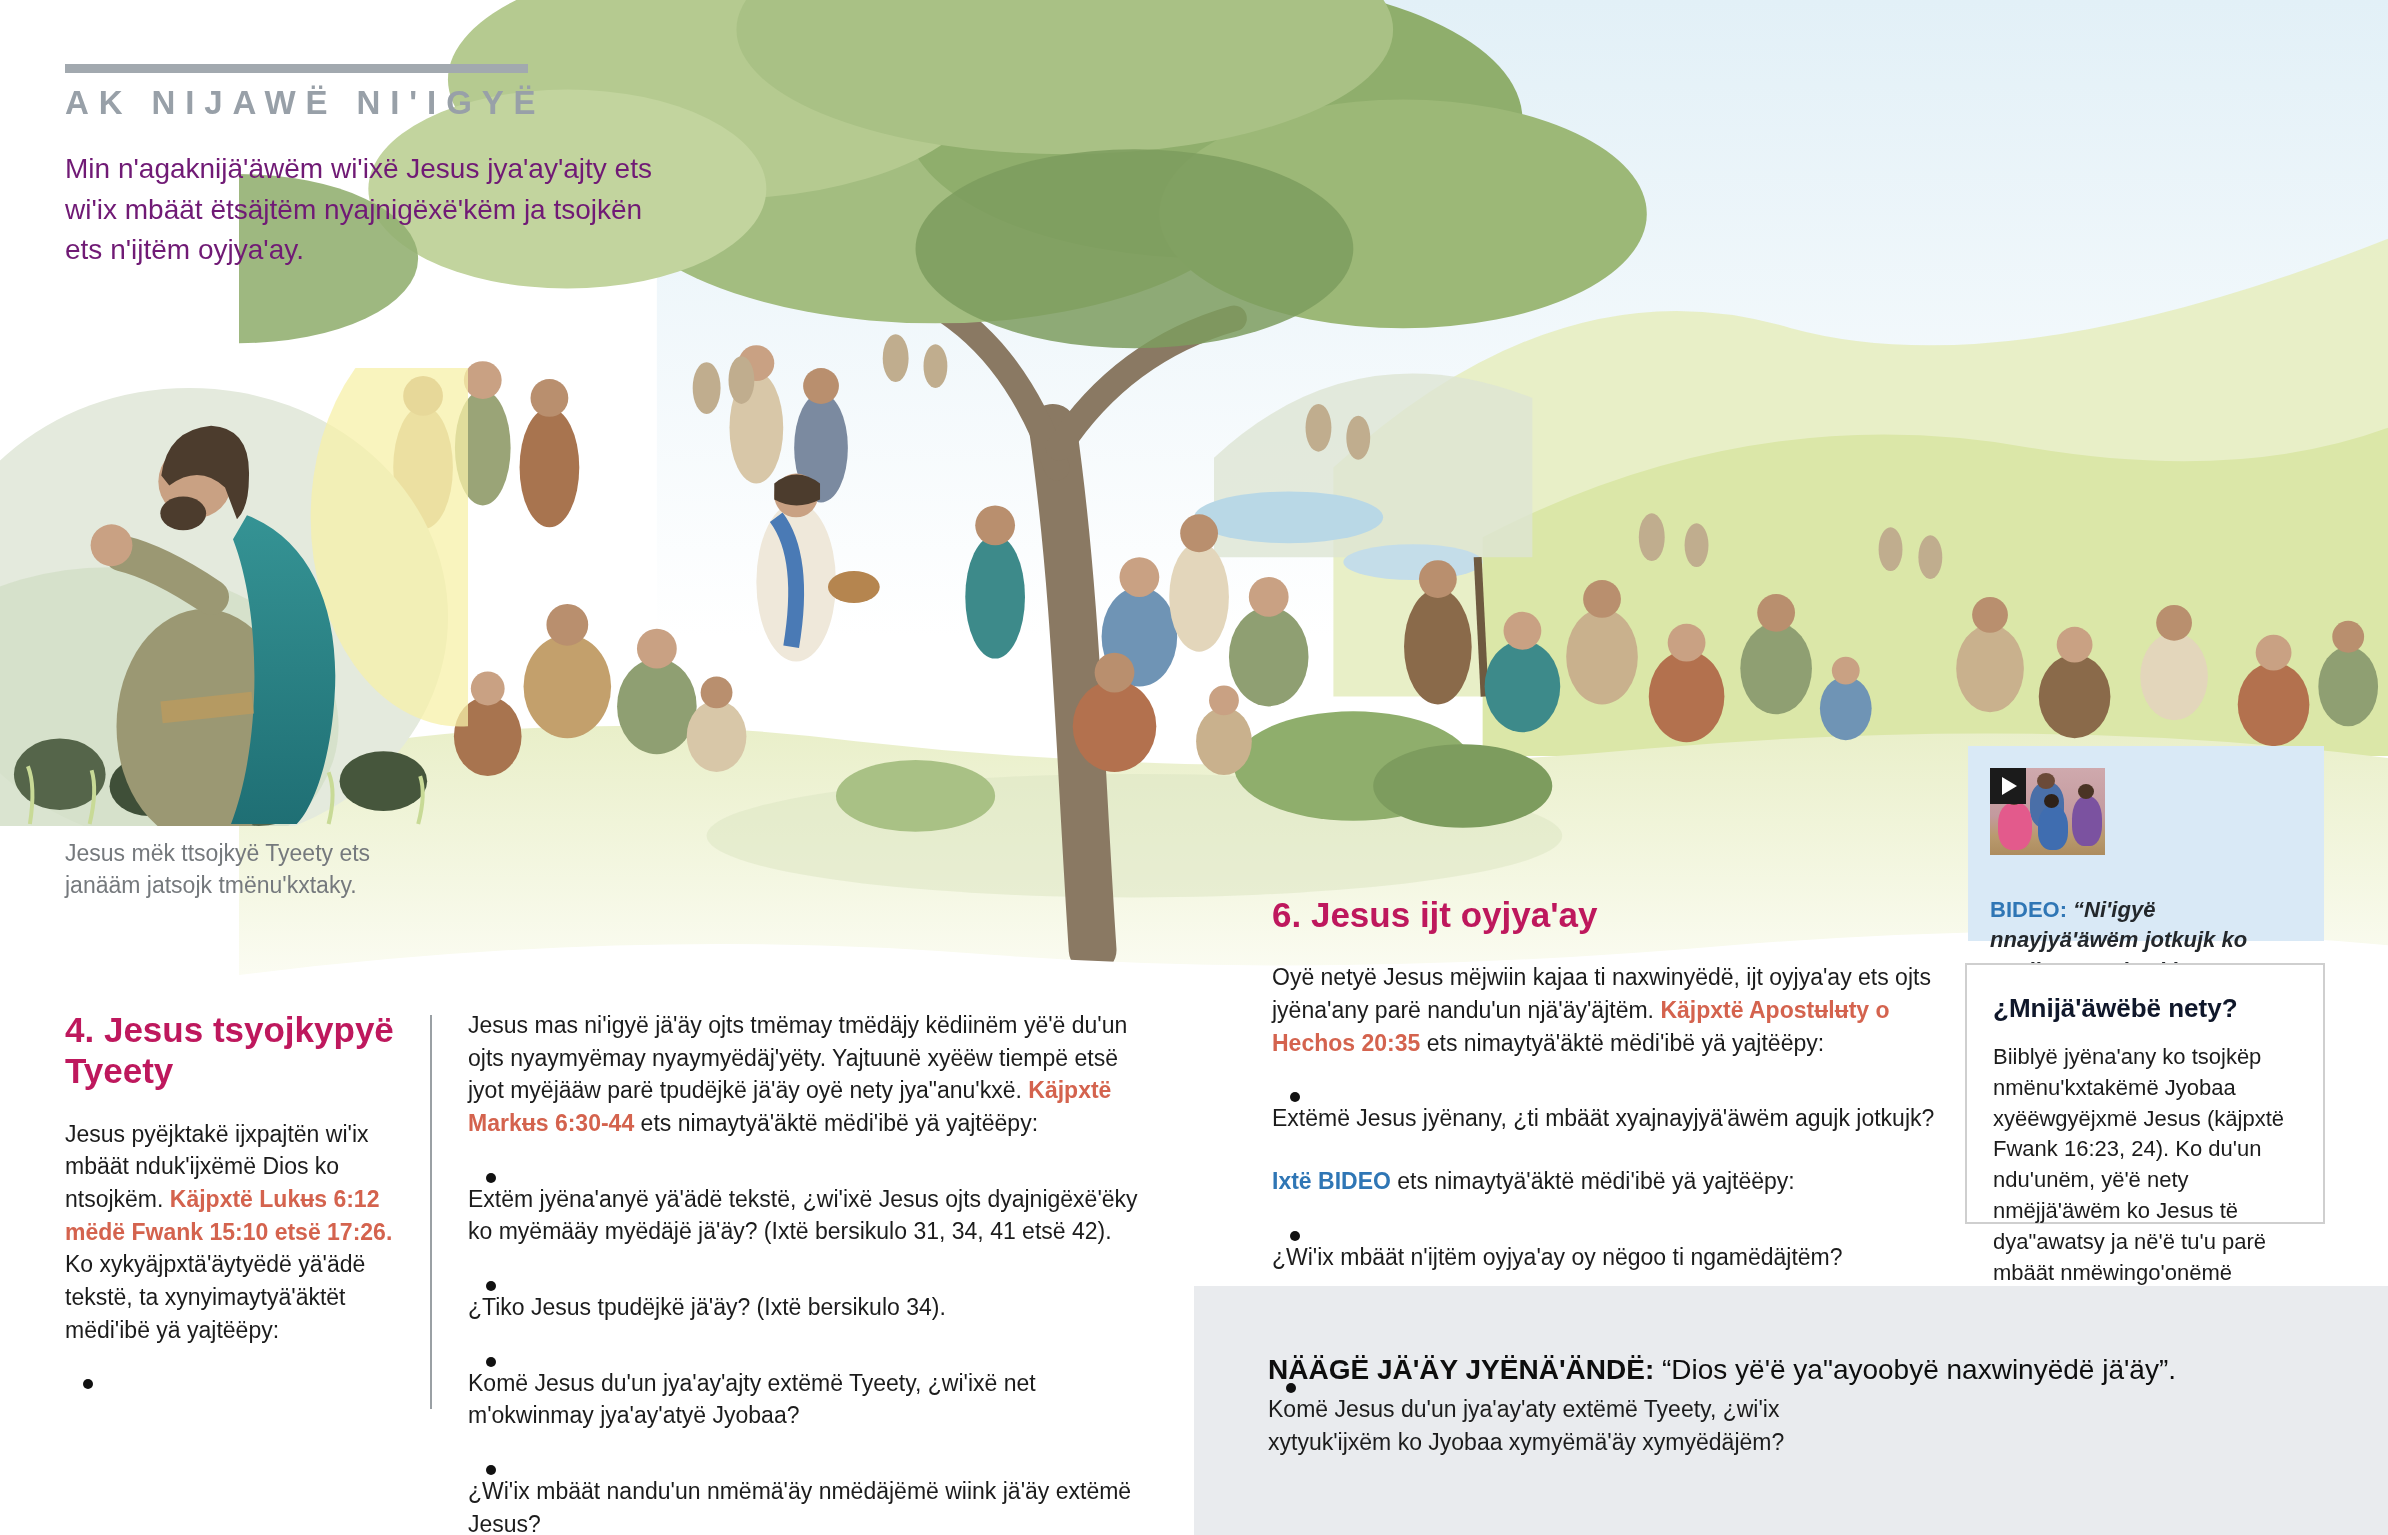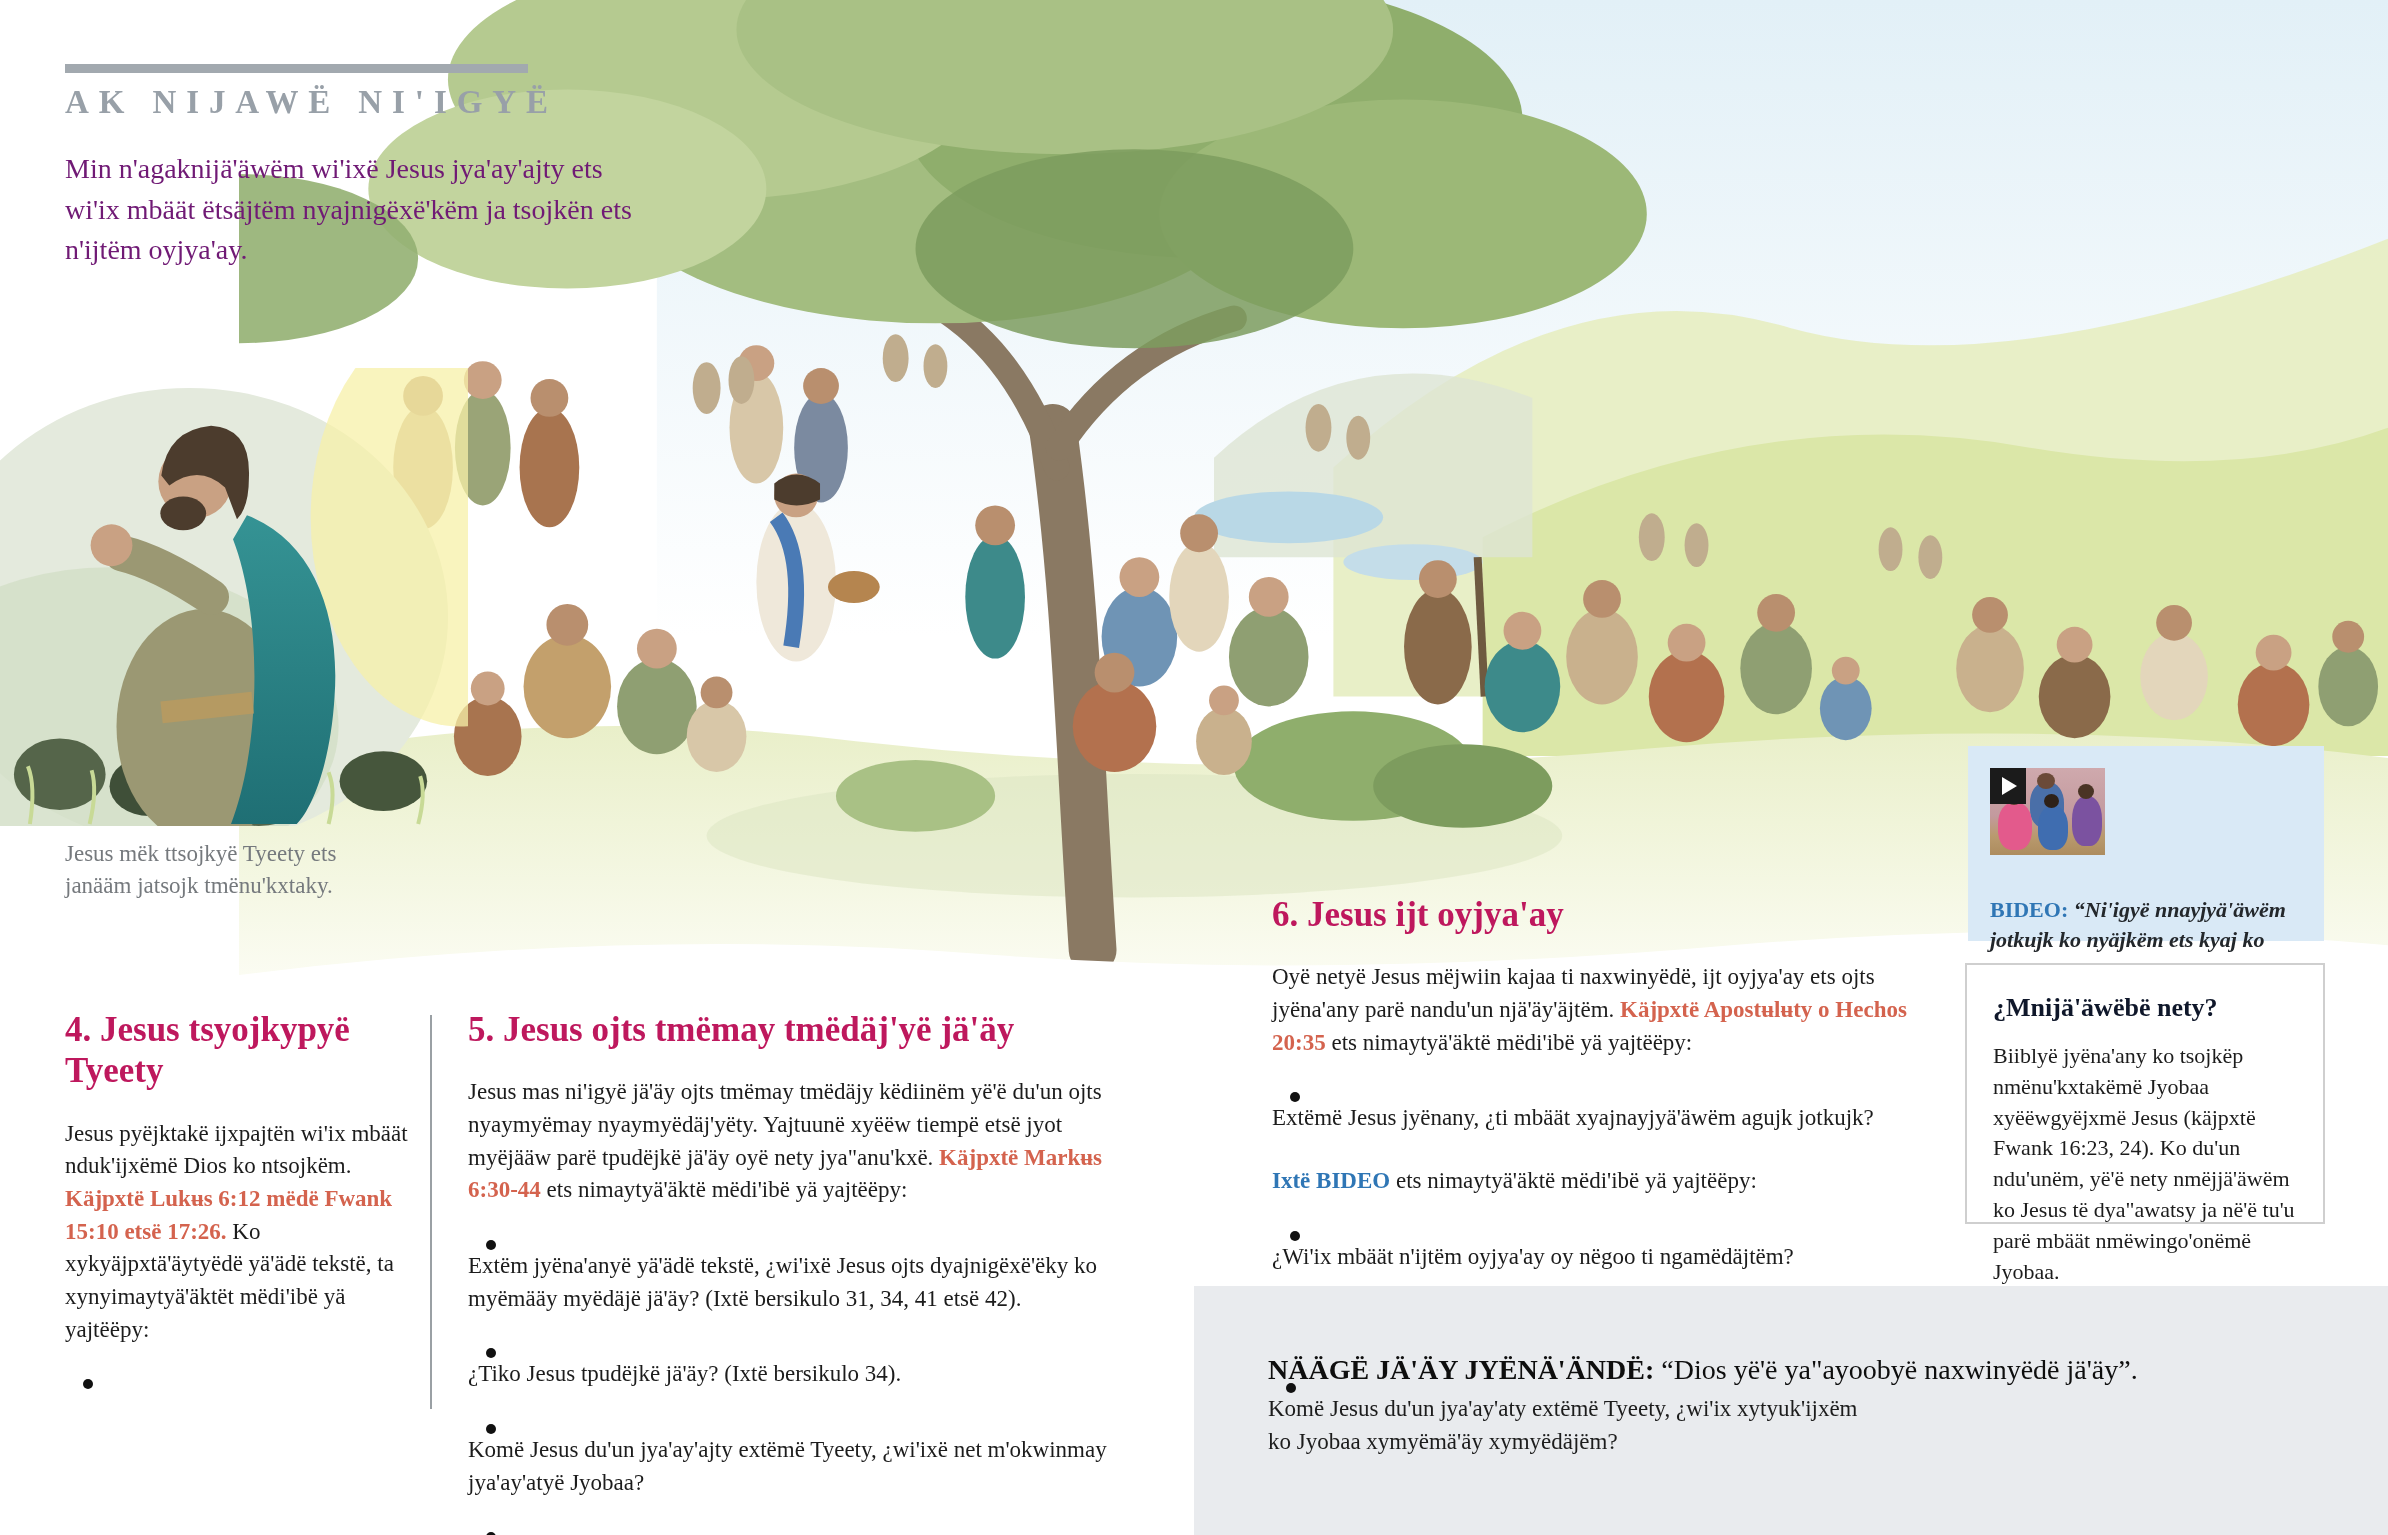--- a/index.html
+++ b/index.html
@@ -1,17 +1,17 @@
 <!DOCTYPE html>
 <html><head>
 <meta charset="utf-8">
 <style>
   html,body{margin:0;padding:0;background:#ffffff;}
   #page{position:relative;width:2388px;height:1535px;background:#ffffff;overflow:hidden;
-        font-family:Liberation Serif, serif;color:#1c1c1c;}
+        font-family:Liberation Sans, sans-serif;color:#1c1c1c;}
   .abs{position:absolute;}
   
   .kicker-bar{left:65px;top:64px;width:463px;height:9px;background:#a2a9af;}
   .kicker{left:65px;top:84px;font-size:33px;font-weight:700;letter-spacing:.30em;color:#98a0a8;white-space:nowrap;}
   .intro{left:65px;top:149px;width:587px;font-size:28px;line-height:1.45;color:#701a75;}
   .caption{left:65px;top:838px;width:338px;font-size:23px;line-height:1.38;color:#75797d;}
   
   .h-section{font-size:35px;line-height:1.18;font-weight:700;color:#be185d;margin:0 0 26px 0;}
   .body{font-size:23px;line-height:1.42;margin:0;}
   .ref{color:#d4634e;font-weight:700;cursor:pointer;}
@@ -281,21 +281,20 @@
     <h2 class="h-section">4. Jesus tsyojkypyë Tyeety</h2>
     <p class="body"><span>Jesus pyëjktakë ijxpajtën wi'ix mbäät nduk'ijxëmë Dios ko ntsojkëm. </span><span class="ref">Käjpxtë Lukʉs 6:12 mëdë Fwank 15:10 etsë 17:26.</span><span> Ko xykyäjpxtä'äytyëdë yä'ädë tekstë, ta xynyimaytyä'äktët mëdi'ibë yä yajtëëpy:</span></p>
     <div class="bullet">
       <span class="dot"></span>
     </div>
   </div>
 
   <div class="abs col-divider"></div>
 
   <div class="abs sec5">
-    <h2 class="h-section">5. Jesus ojts tmëmay tmëdäj'yë jä'äy</h2>
     <p class="body"><span>Jesus mas ni'igyë jä'äy ojts tmëmay tmëdäjy këdiinëm yë'ë du'un ojts nyaymyëmay nyaymyëdäj'yëty. Yajtuunë xyëëw tiempë etsë jyot myëjääw parë tpudëjkë jä'äy oyë nety jya"anu'kxë. </span><span class="ref">Käjpxtë Markʉs 6:30-44</span><span> ets nimaytyä'äktë mëdi'ibë yä yajtëëpy:</span></p>
     <div class="bullet">
       <span class="dot"></span>
       <span class="bt">Extëm jyëna'anyë yä'ädë tekstë, ¿wi'ixë Jesus ojts dyajnigëxë'ëky ko myëmääy myëdäjë jä'äy? (Ixtë bersikulo 31, 34, 41 etsë 42).</span>
     </div>
     <div class="bullet">
       <span class="dot"></span>
       <span class="bt">¿Tiko Jesus tpudëjkë jä'äy? (Ixtë bersikulo 34).</span>
     </div>
     <div class="bullet">

